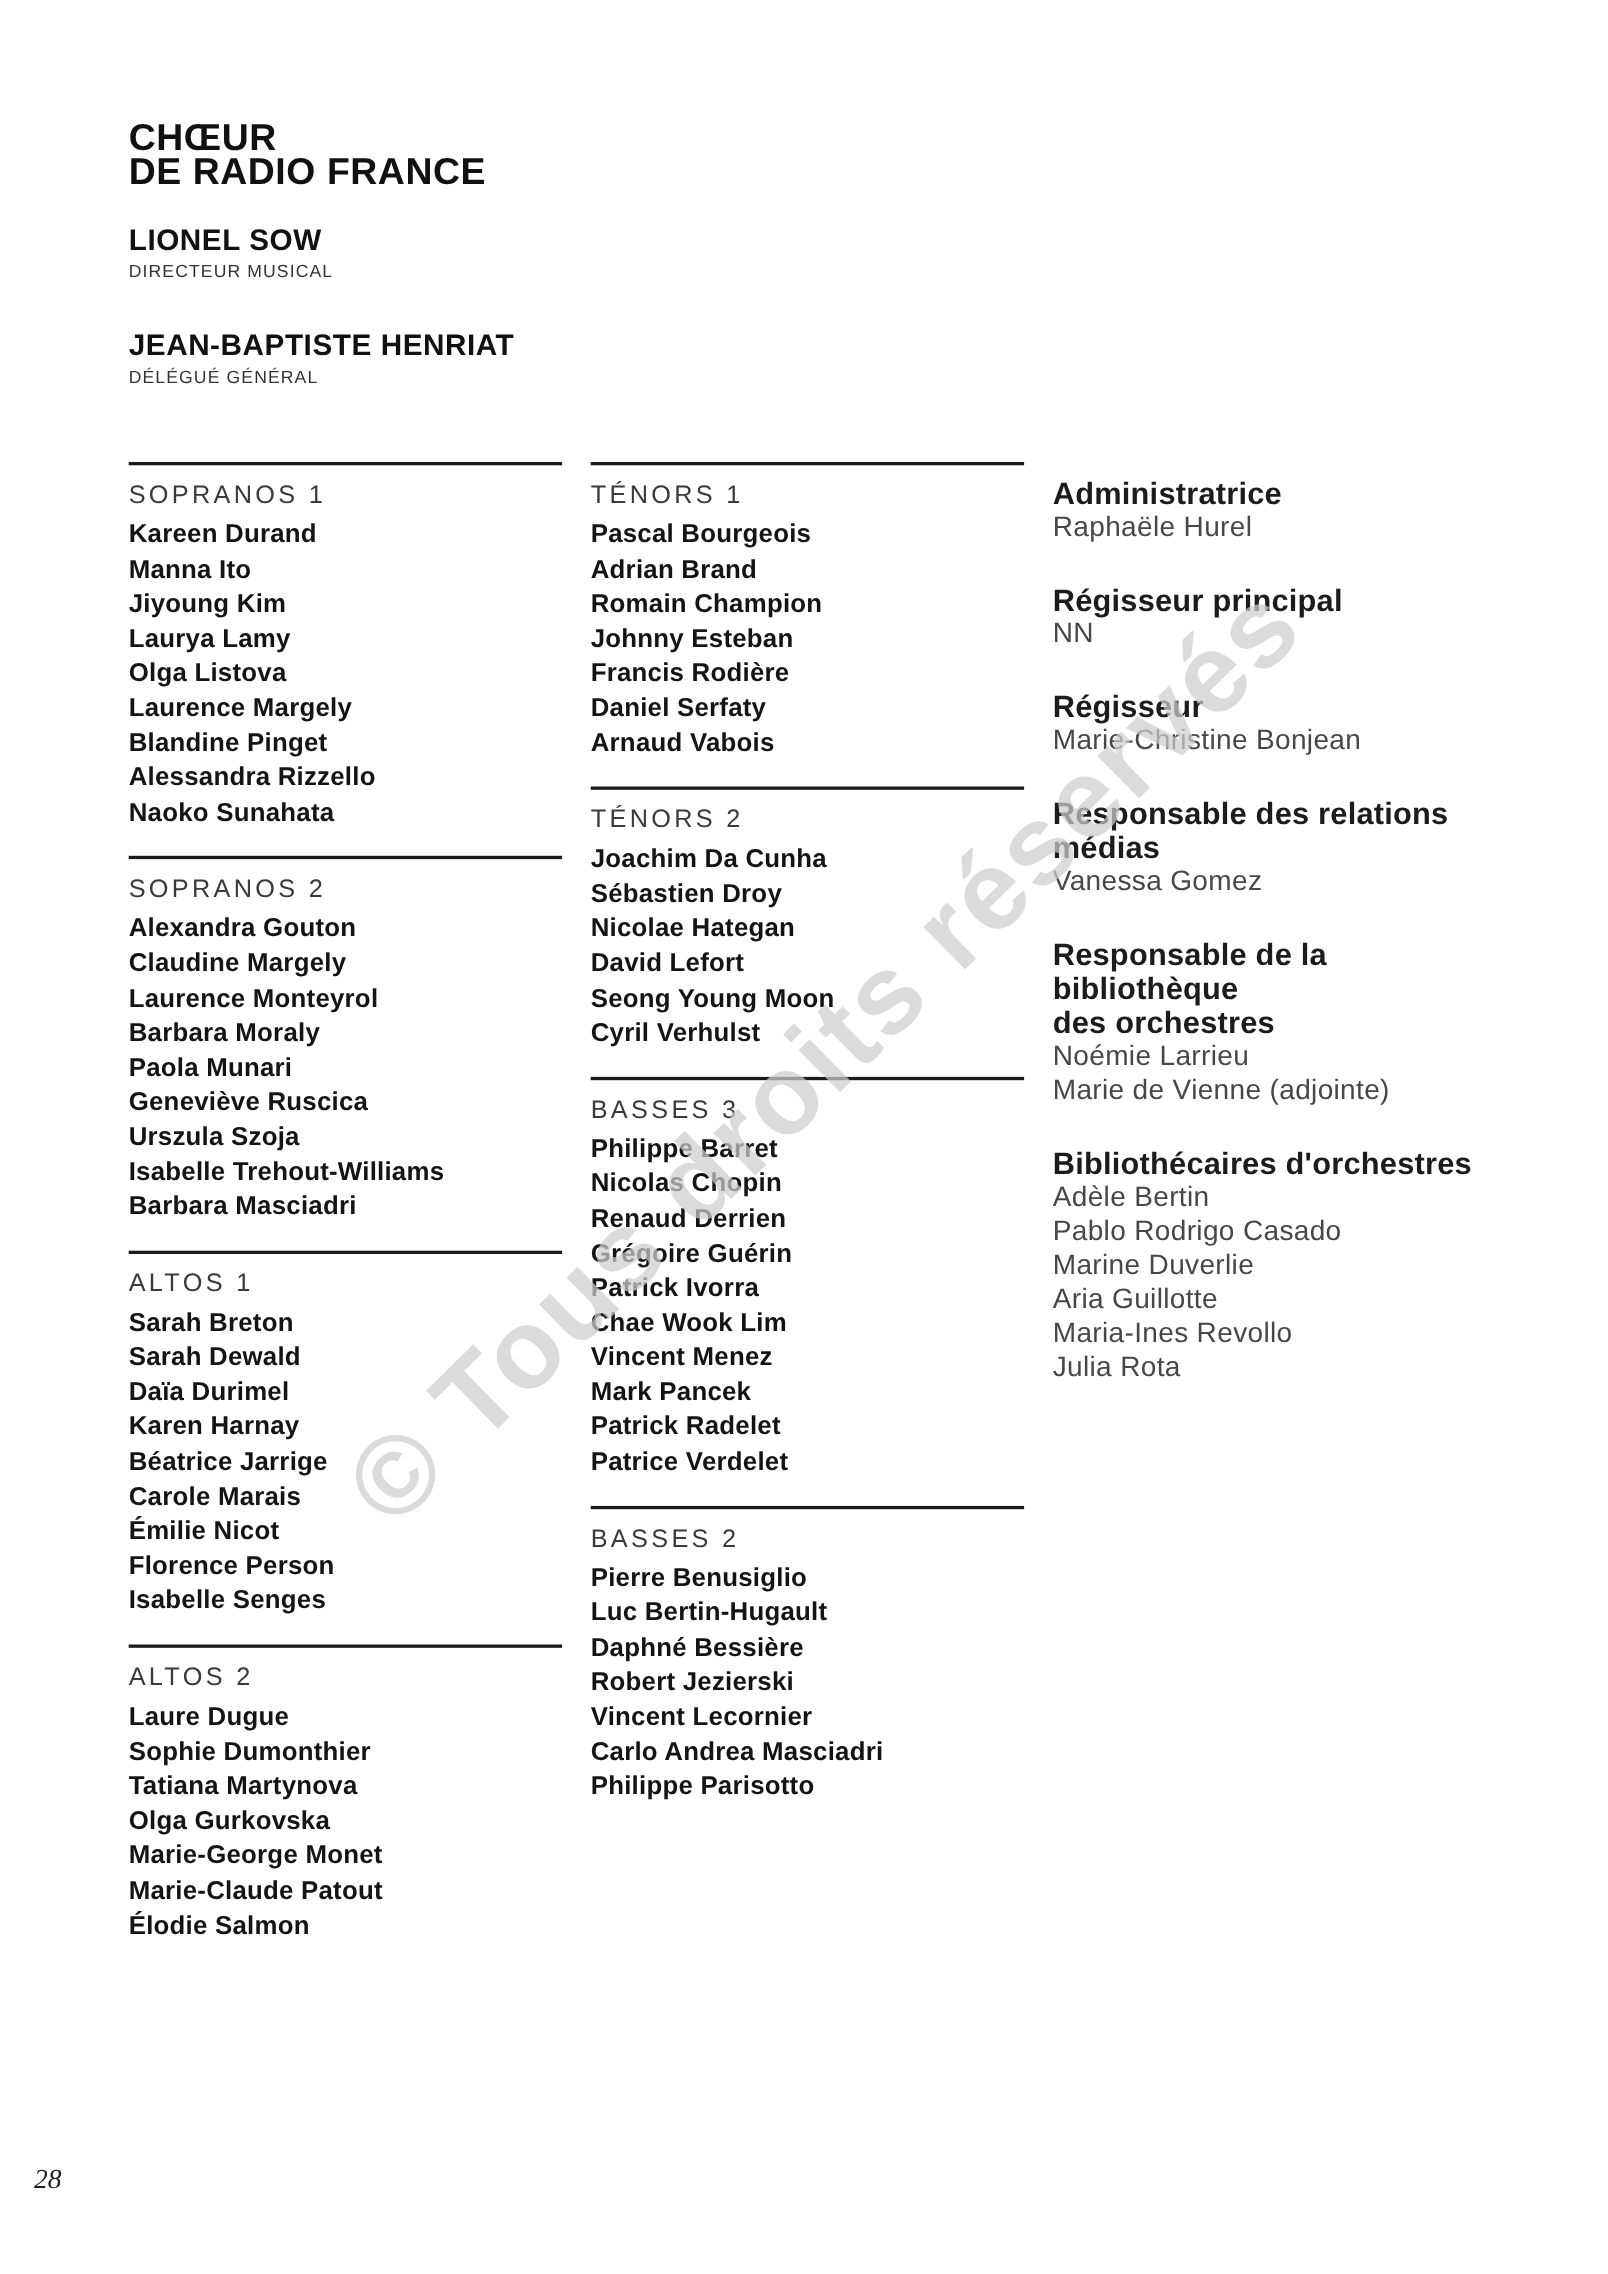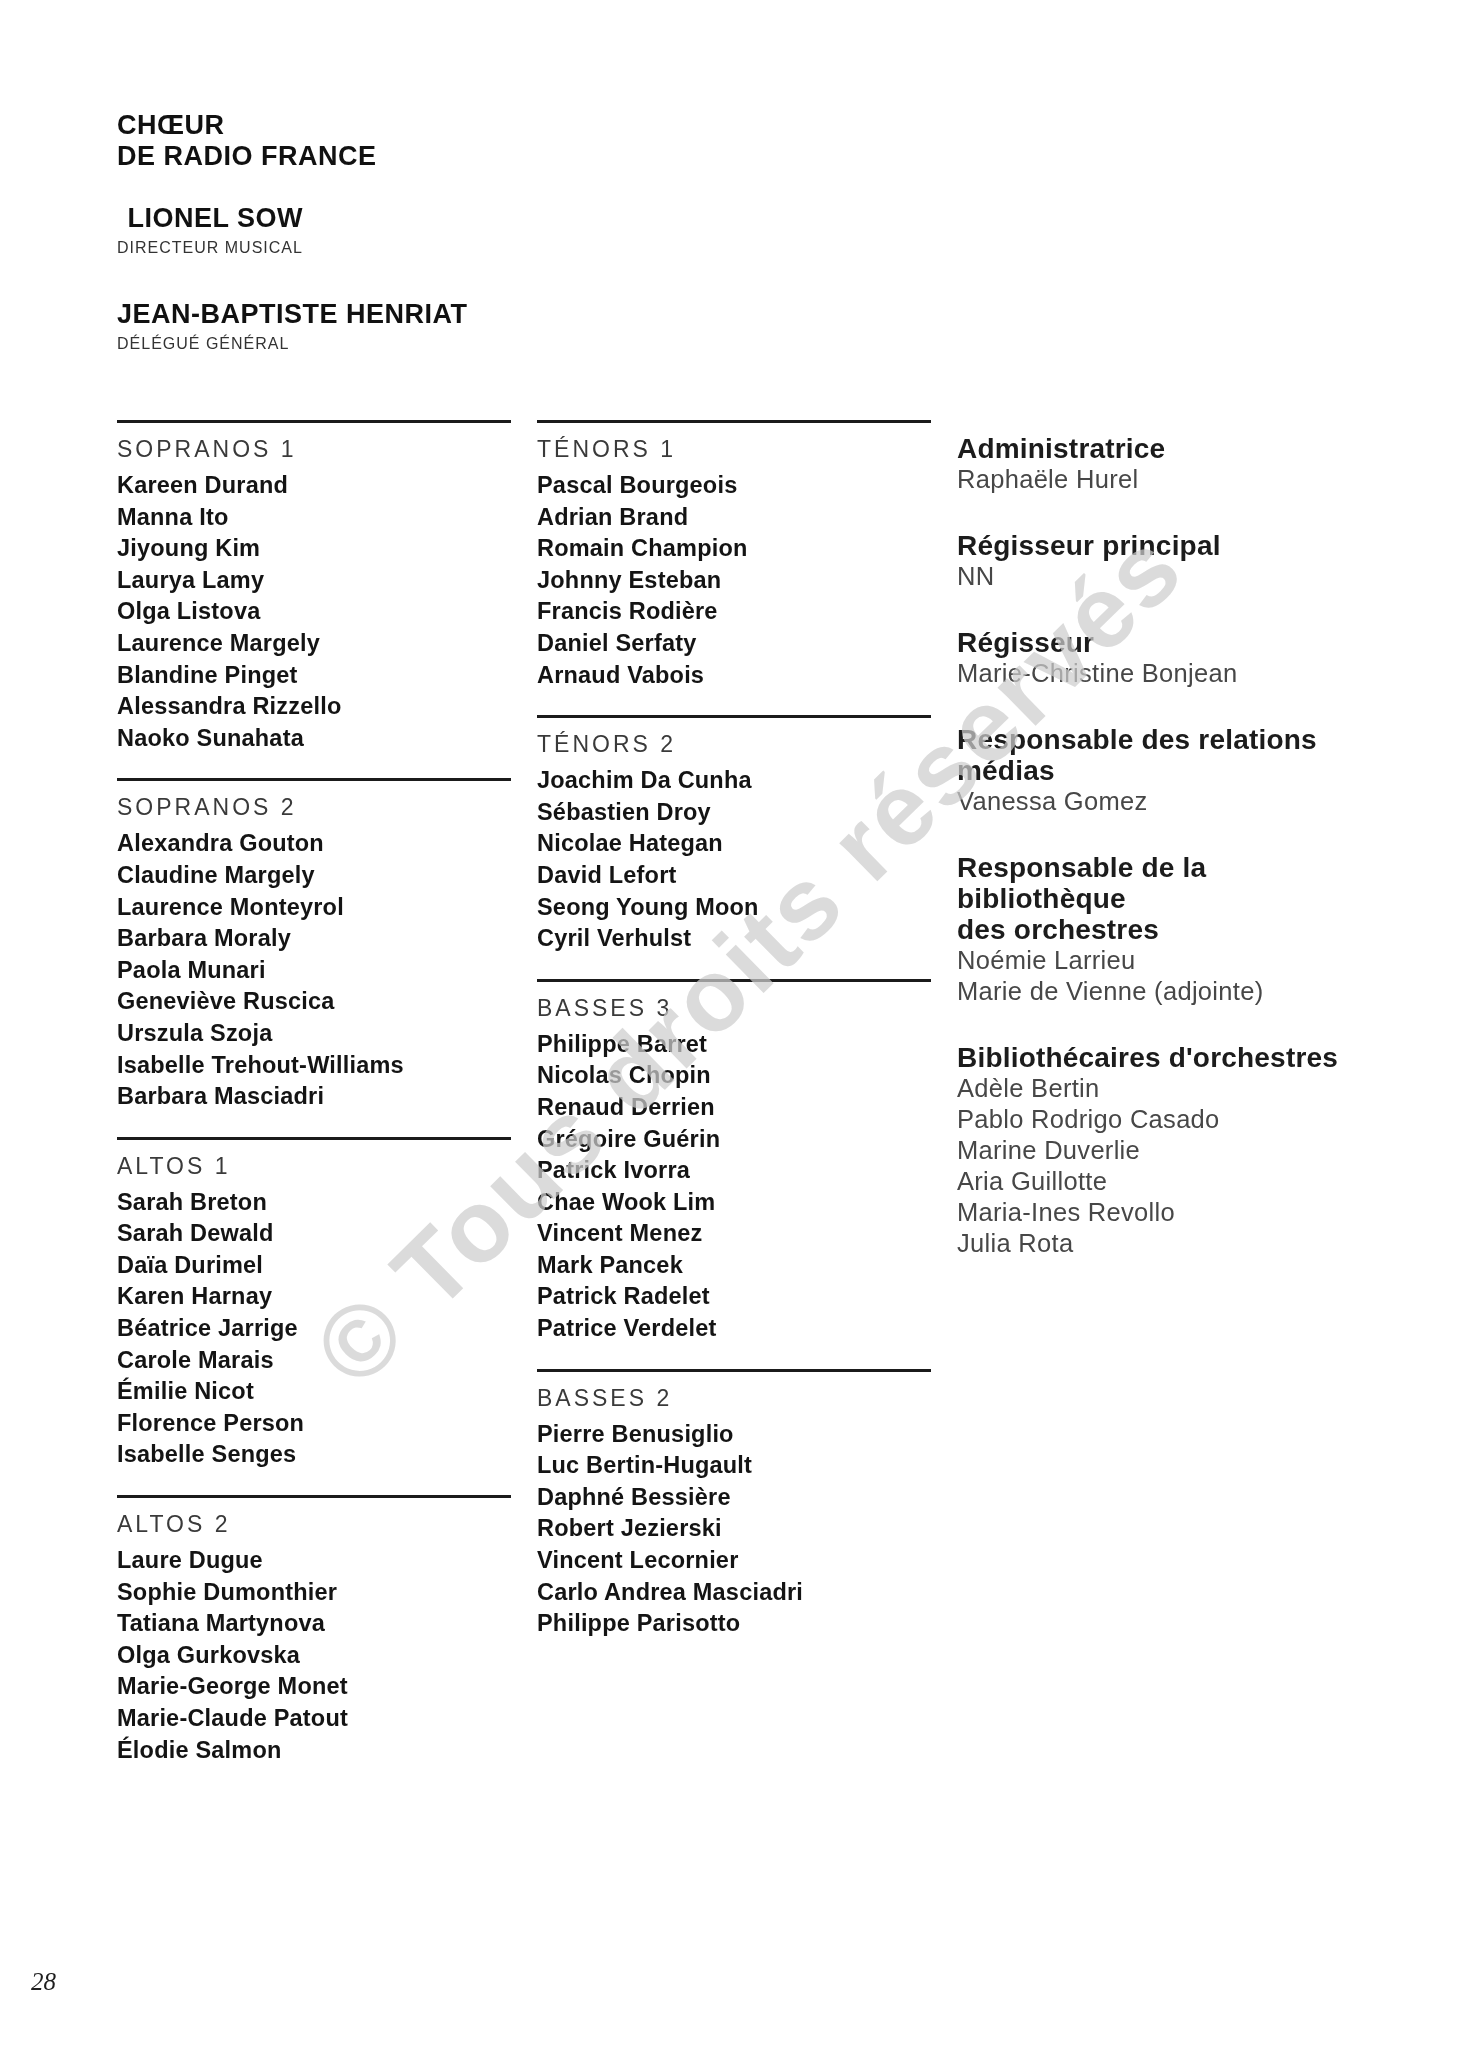--- a/index.html
+++ b/index.html
@@ -3,26 +3,26 @@
 <meta charset="utf-8">
 <style>
   html,body{margin:0;padding:0;}
   body{
     width:1462px;height:2067px;position:relative;background:#ffffff;
     font-family:"Liberation Sans", sans-serif;color:#141414;overflow:hidden;
   }
   
   .brand{
     position:absolute;left:117px;top:110px;
-    font-weight:700;font-size:27px;line-height:31px;letter-spacing:.5px;color:#111;
+    font-weight:700;font-size:34px;line-height:31px;letter-spacing:.5px;color:#111;
   }
   .person{position:absolute;left:117px;}
   .person-1{top:203px}
   .person-2{top:299px}
-  .person .p-name{font-weight:700;font-size:27px;line-height:30px;letter-spacing:.5px;color:#111;text-align:right;}
+  .person .p-name{font-weight:700;font-size:27px;line-height:30px;letter-spacing:.5px;color:#111;}
   .person .p-role{font-weight:400;font-size:16px;line-height:29px;letter-spacing:1px;color:#333;}
   
   .col{position:absolute;top:420px;width:394px;}
   #col-1{left:117px}
   #col-2{left:537px}
   #col-3{left:957px;top:433px;width:420px}
   .vsection{margin-bottom:24px;}
   .vsection .rule{height:0;border-top:3px solid #1b1b1b;margin-bottom:13px;}
   .sec-header{
     font-size:23px;font-weight:400;letter-spacing:3px;

